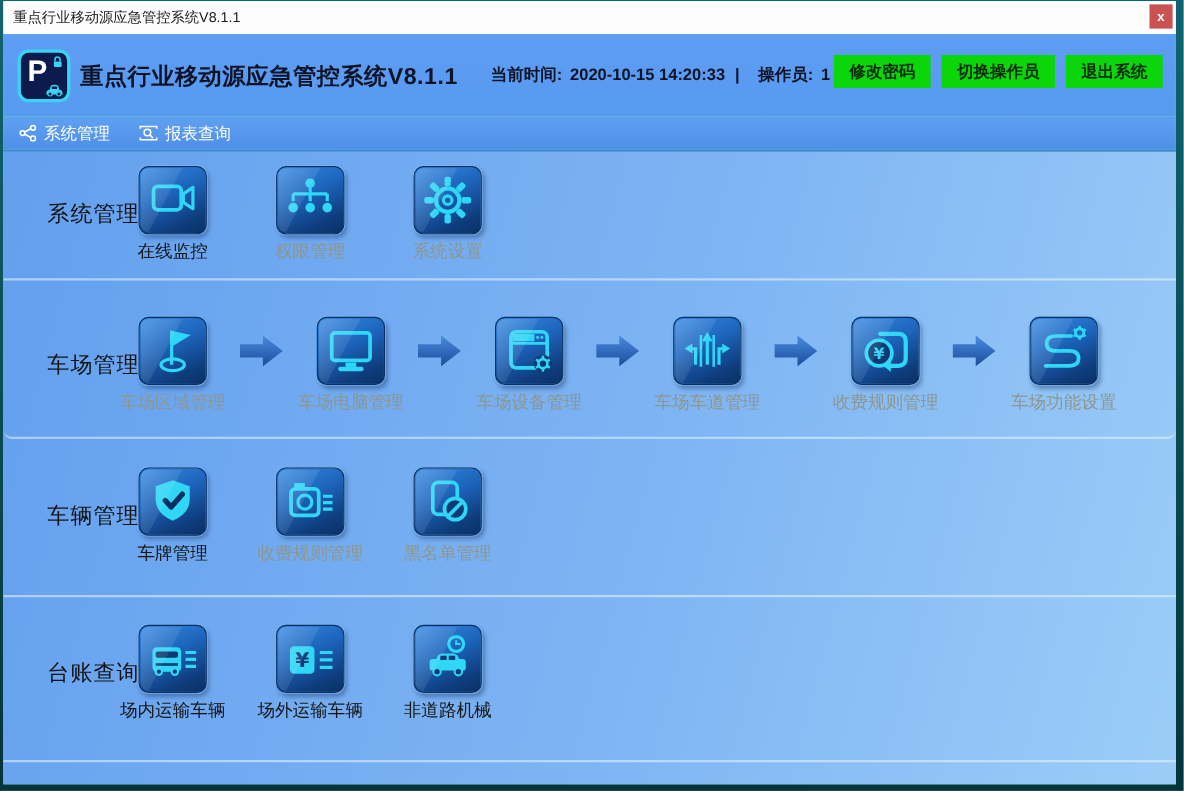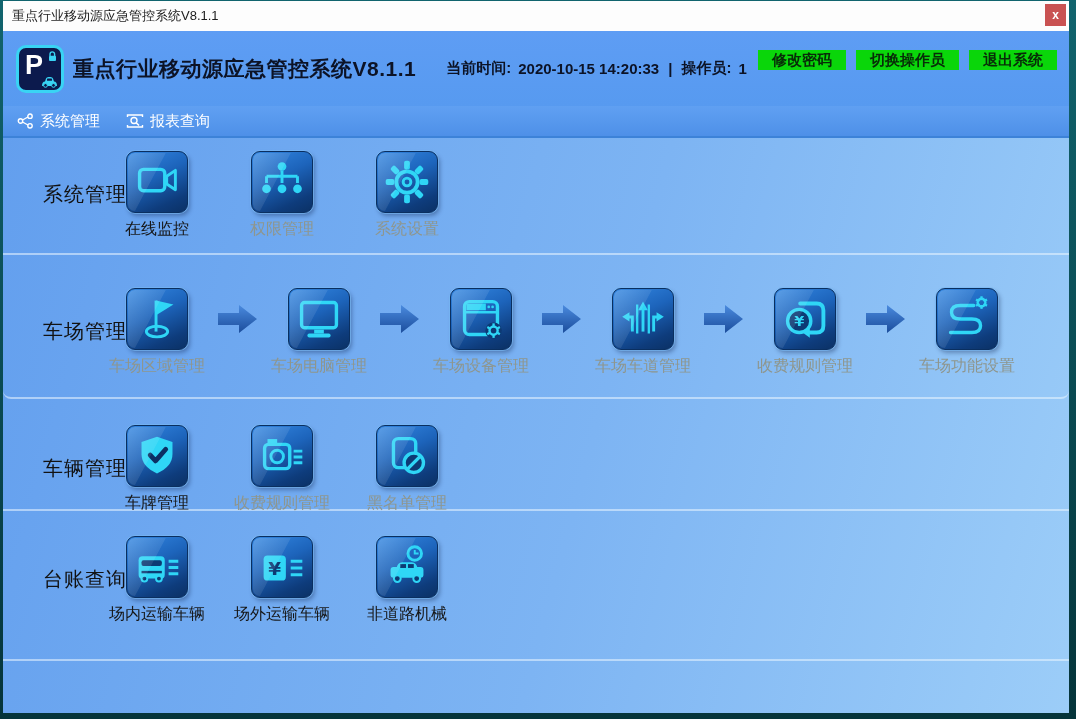--- a/index.html
+++ b/index.html
@@ -35,25 +35,25 @@
   .logo .p{position:absolute;left:6px;top:2px;color:#ffffff;font-size:27px;font-weight:bold;}
   .logo svg{position:absolute;}
   .app-title{
     margin-left:9px;font-size:21px;font-weight:bold;color:#0c1326;letter-spacing:0.5px;
   }
   .time{
     margin-left:30px;font-size:15px;color:#0c1326;font-weight:bold;display:flex;align-items:center;white-space:nowrap;
   }
   .time .tv{margin-left:7px;}
   .time .sep{margin:0 9px;}
-  .time .oplbl{margin-left:0;}
+  .time .oplbl{margin-left:8px;}
   .hbtns{position:absolute;right:12px;top:19px;display:flex;gap:10px;}
   .hbtn{
     background:#0ad60a;border:none;color:#082c08;font-size:15px;font-weight:bold;
-    height:20px;padding:0 14px;cursor:pointer;
+    height:30px;padding:0 14px;cursor:pointer;
     font-family:"Liberation Sans","DejaVu Sans",sans-serif;
   }
   
   .menubar{
     height:32px;flex:0 0 auto;display:flex;align-items:center;gap:26px;padding-left:14px;
     background:linear-gradient(180deg,#60a0f2 0%,#4e90e8 100%);
     border-bottom:2px solid #3c82d8;box-sizing:border-box;
   }
   .menu-item{display:flex;align-items:center;gap:6px;color:#ffffff;font-size:15px;cursor:pointer;}
   .menu-item .mi{display:flex;align-items:center;}
@@ -62,21 +62,21 @@
     flex:1 1 auto;
     background:linear-gradient(105deg,#639fee 0%,#7db4f3 55%,#9ccdf8 100%);
     display:flex;flex-direction:column;overflow:hidden;
   }
   .section{
     display:flex;align-items:flex-start;box-sizing:border-box;
     border-bottom:2px solid rgba(235,245,255,0.55);
   }
   .section:nth-child(1){height:117px;padding-top:13px;}
   .section:nth-child(2){height:144px;padding-top:33px;border-radius:8px;}
-  .section:nth-child(3){height:112px;padding-top:26px;}
+  .section:nth-child(3){height:144px;padding-top:26px;}
   .section:nth-child(4){height:150px;padding-top:25px;}
   .sec-title{
     flex:0 0 123px;padding-left:40px;box-sizing:content-box;width:83px;flex-basis:83px;
     margin-top:30px;font-size:20px;color:#121212;letter-spacing:1px;white-space:nowrap;
   }
   .items{display:flex;align-items:flex-start;gap:63px;}
   .section.flow .items{gap:4px;}
   .launcher-item{display:flex;flex-direction:column;align-items:center;width:62px;cursor:pointer;}
   .tile{
     width:62px;height:62px;border-radius:9px;position:relative;flex:0 0 auto;

